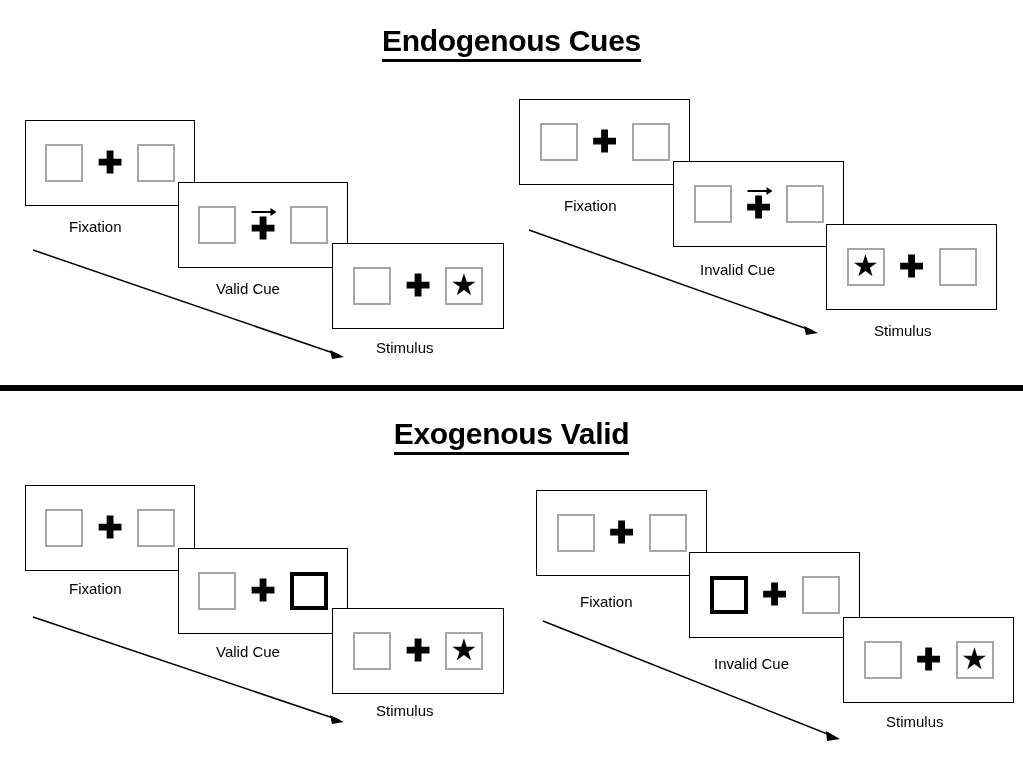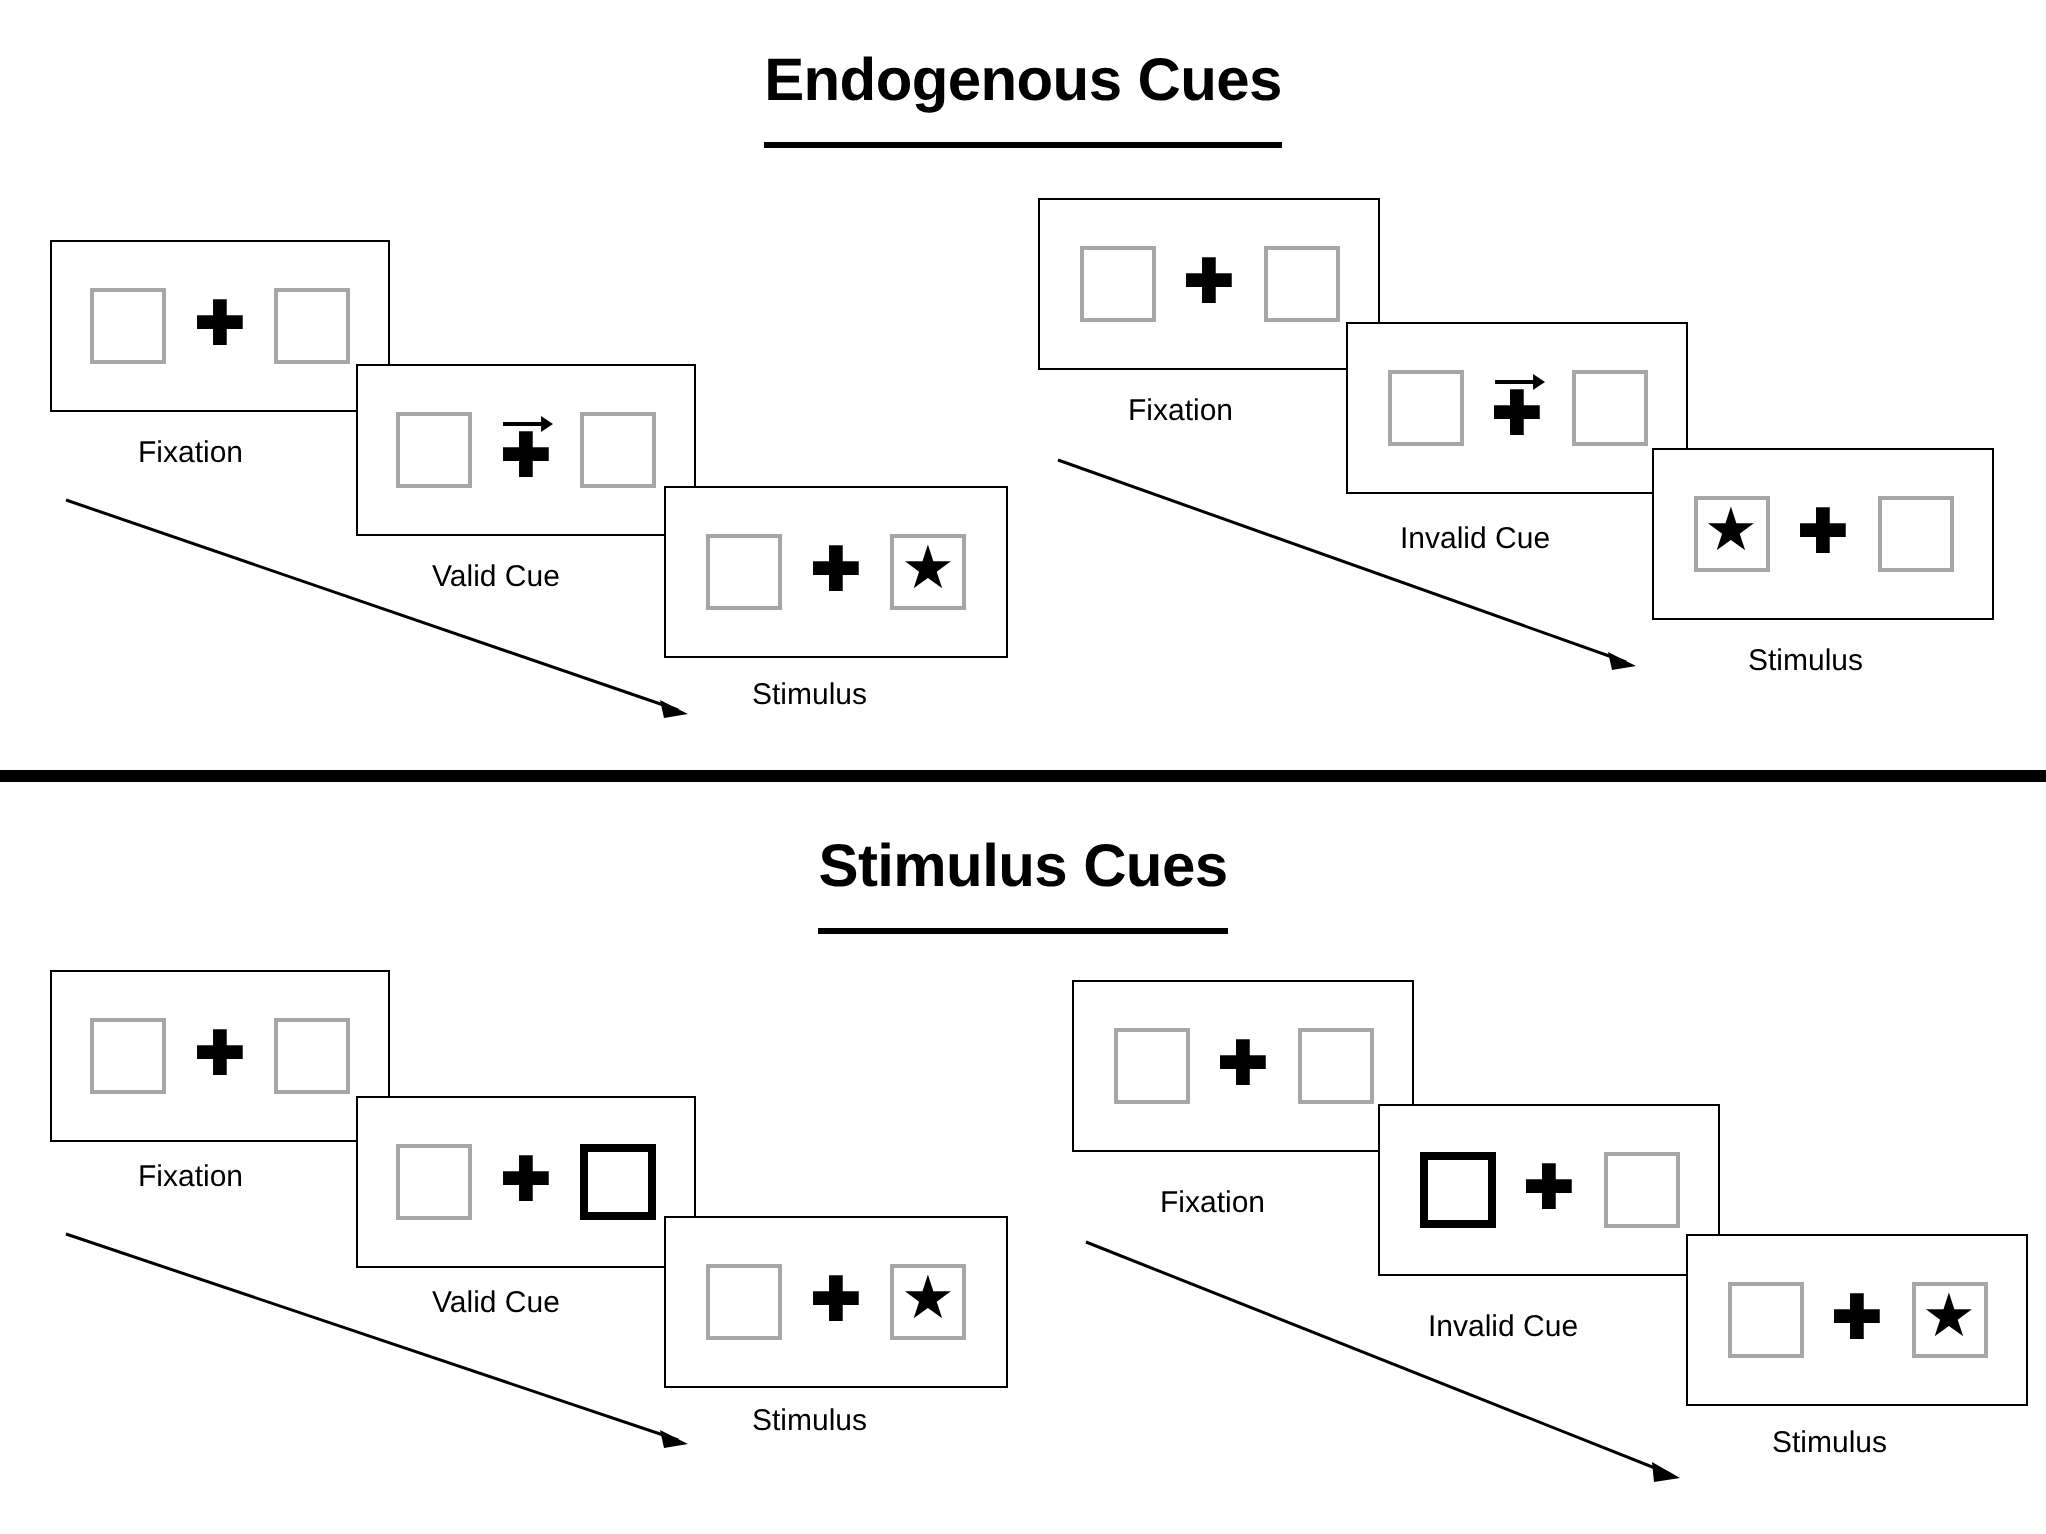--- a/index.html
+++ b/index.html
@@ -27,21 +27,21 @@
     left: 0;
     text-align: center;
     font-size: 30px;
     font-weight: bold;
     letter-spacing: -0.3px;
     line-height: 1;
     white-space: nowrap;
   }
   .section-title span {
     border-bottom: 3px solid #000;
-    padding-bottom: 14px;
+    padding-bottom: 2px;
   }
   #title-endogenous { top: 26px; }
   #title-exogenous  { top: 419px; }
 
   
   #divider {
     position: absolute;
     left: 0;
     top: 385px;
     width: 1023px;
@@ -228,21 +228,21 @@
   <div class="caption" style="left:874px;top:323px;">Stimulus</div>
 
   <svg class="time-arrow" style="left:0;top:0;width:1023px;height:767px;">
     <line x1="529" y1="230" x2="813" y2="331" stroke="#000" stroke-width="1.5"></line>
     <polygon points="818,333 804,326 806,335" fill="#000"></polygon>
   </svg>
 
   <div id="divider"></div>
 
   <div class="section-title" id="title-exogenous">
-    <span>Stimulus Cues</span>
+    <span>Exogenous Valid</span>
   </div>
 
   <div class="frame" id="f-xv0" style="left:25px;top:485px;width:170px;height:86px;">
     <div class="frame-inner">
       <div class="box"></div>
       <div class="cross">
         <span class="plus">✚</span>
       </div>
       <div class="box"></div>
     </div>

